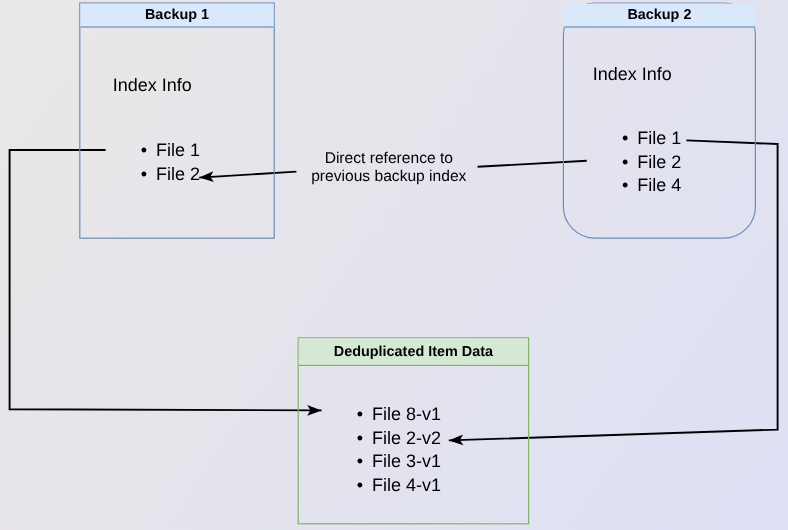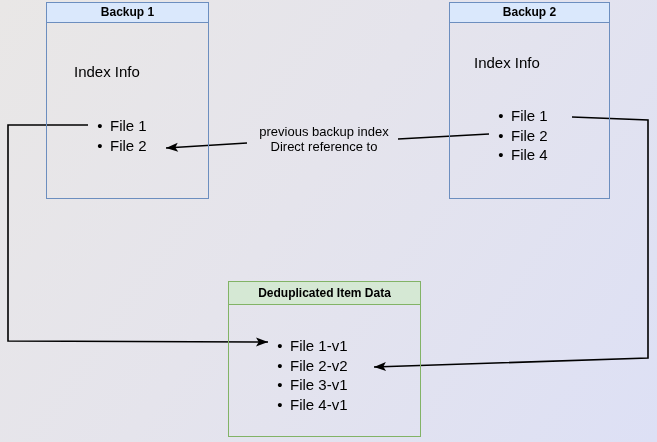--- a/index.html
+++ b/index.html
@@ -18,20 +18,21 @@
   .connectors {
     position: absolute;
     left: 0; top: 0;
     width: 657px; height: 442px;
     pointer-events: none;
   }
   .node {
     position: absolute;
     box-sizing: border-box;
     background: transparent;
+    margin-left: 20px;
   }
   .node.blue  { border: 1.5px solid #6c8ebf; }
   .node.green { border: 1.5px solid #82b366; }
   .node-header {
     position: absolute;
     left: 0; right: 0; top: 0;
     box-sizing: border-box;
     text-align: center;
     font-weight: bold;
     font-size: 12px;
@@ -95,21 +96,21 @@
         <span class="bullet">•</span>
         <span>File 1</span>
       </div>
       <div class="item-row">
         <span class="bullet">•</span>
         <span>File 2</span>
       </div>
     </div>
   </div>
 
-  <div class="node blue" style="left:449px; top:2px; width:161px; height:197px;">
+  <div class="node blue" style="left:449px; top:2px; width:161px; height:197px;border-radius:27px;">
     <div class="node-header">Backup 2</div>
     <div class="section-label" style="left:24px; top:51px;">Index Info</div>
     <div class="item-list" style="left:46px; top:103px;">
       <div class="item-row">
         <span class="bullet">•</span>
         <span>File 1</span>
       </div>
       <div class="item-row">
         <span class="bullet">•</span>
         <span>File 2</span>
@@ -119,35 +120,35 @@
         <span>File 4</span>
       </div>
     </div>
   </div>
 
   <div class="node green" style="left:228px; top:281px; width:193px; height:156px;">
     <div class="node-header">Deduplicated Item Data</div>
     <div class="item-list" style="left:46px; top:54px;">
       <div class="item-row">
         <span class="bullet">•</span>
-        <span>File 1-v1</span>
+        <span>File 8-v1</span>
       </div>
       <div class="item-row">
         <span class="bullet">•</span>
         <span>File 2-v2</span>
       </div>
       <div class="item-row">
         <span class="bullet">•</span>
         <span>File 3-v1</span>
       </div>
       <div class="item-row">
         <span class="bullet">•</span>
         <span>File 4-v1</span>
       </div>
     </div>
   </div>
 
   <div class="annotation">
+    <div>Direct reference to</div>
     <div>previous backup index</div>
-    <div>Direct reference to</div>
   </div>
 
 </div>
 
 </body></html>

